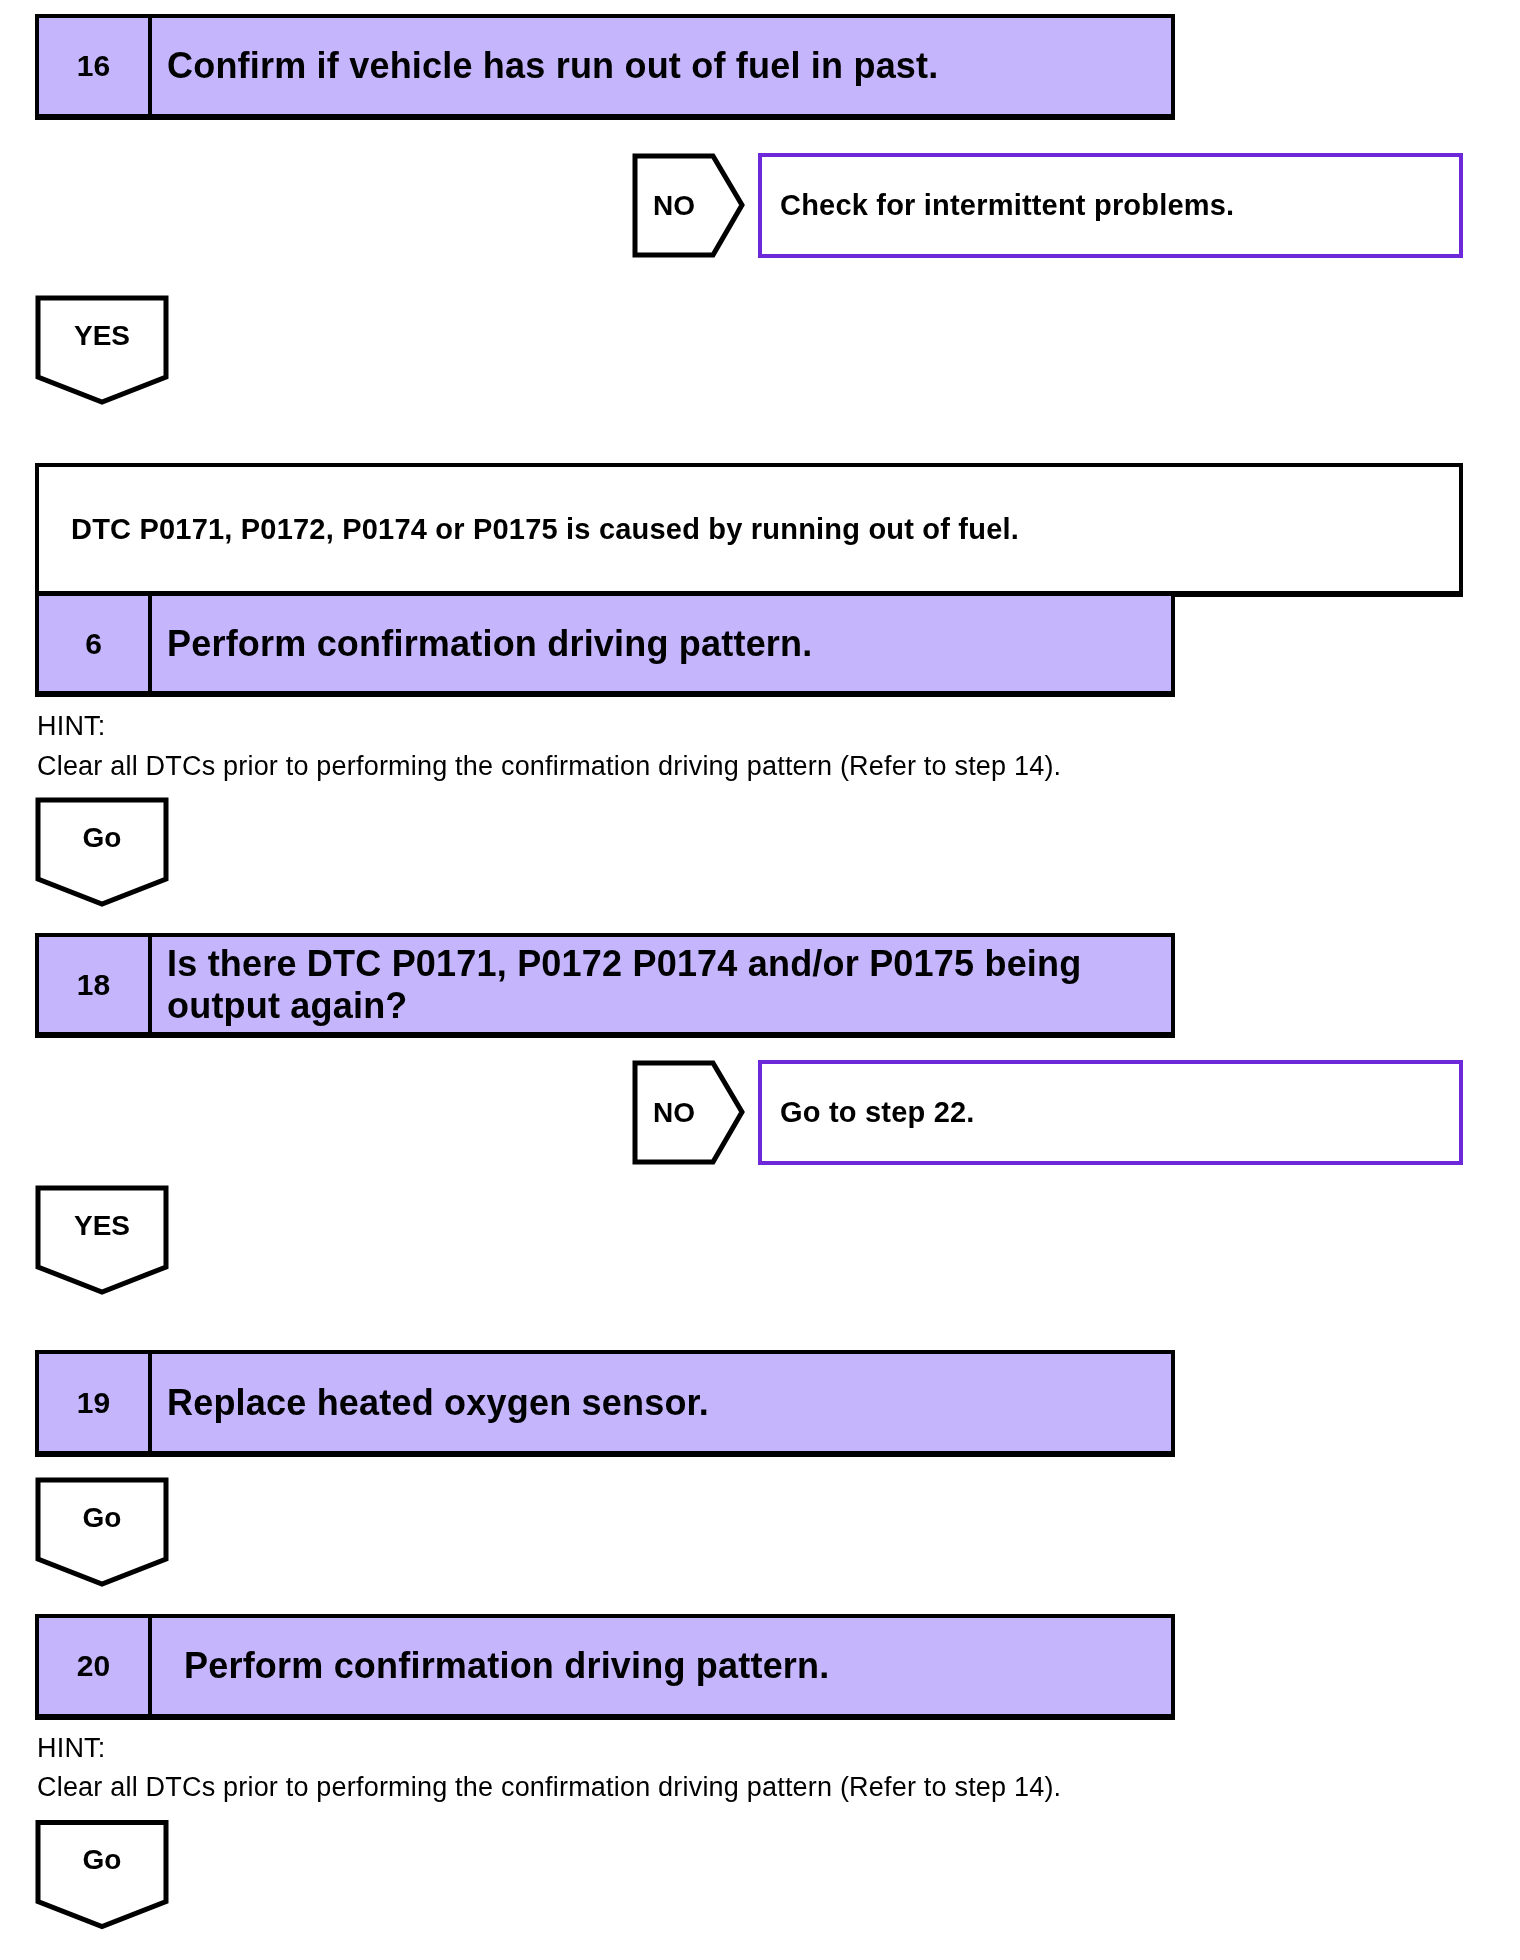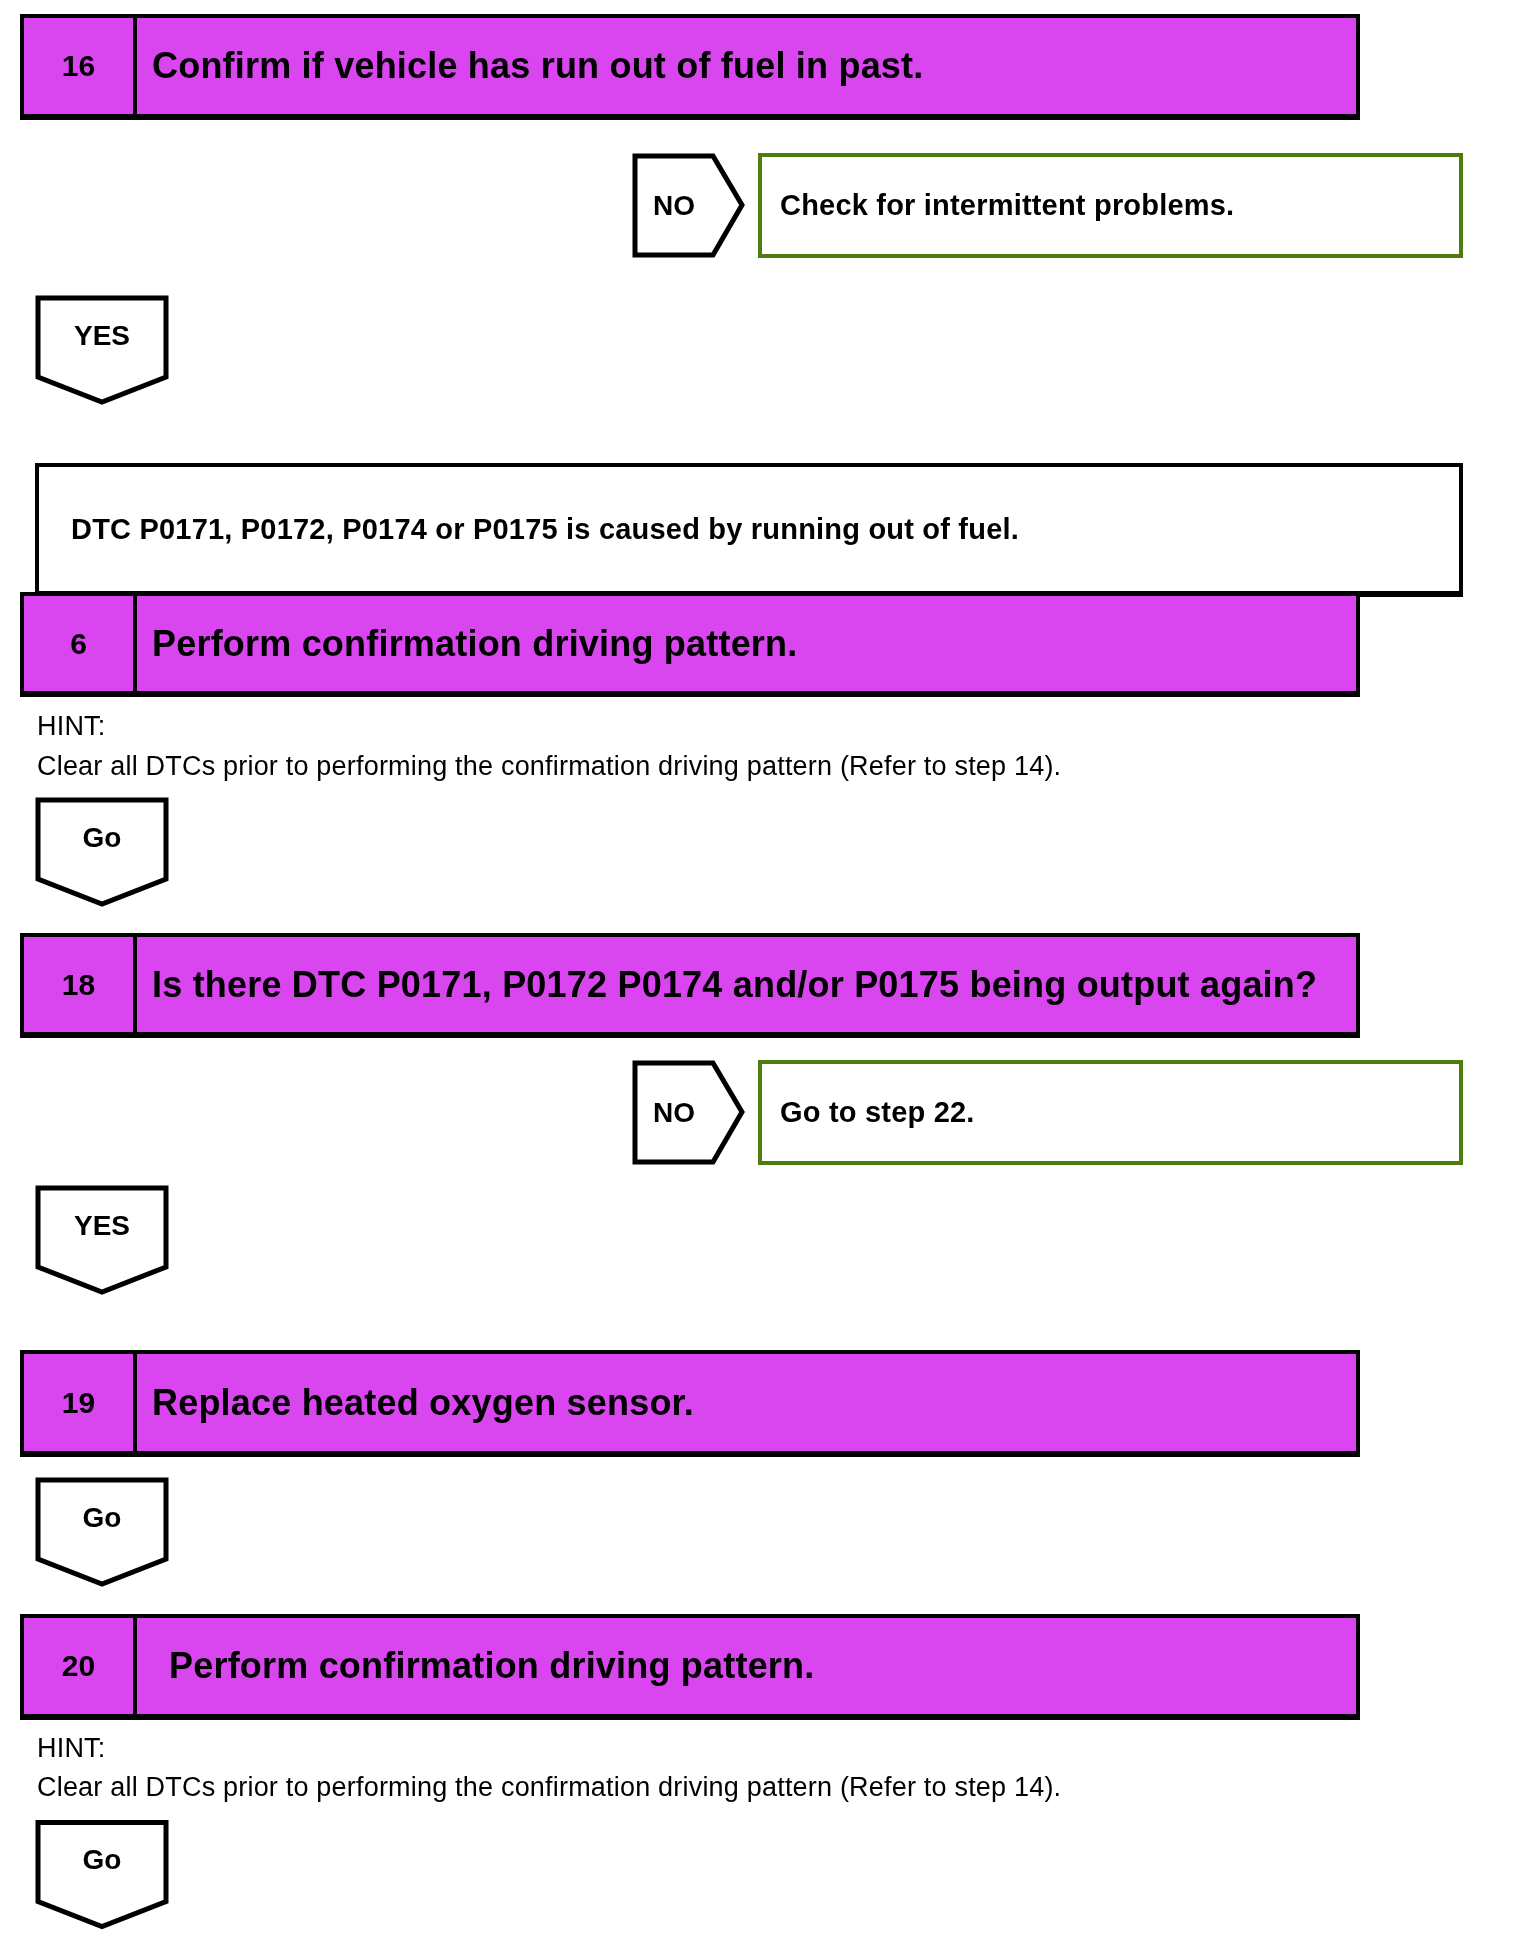--- a/index.html
+++ b/index.html
@@ -13,26 +13,26 @@
     height: 1960px;
     background: #ffffff;
     font-family: "Liberation Sans", sans-serif;
     color: #000000;
     overflow: hidden;
   }
 
   
   .step-box {
     position: absolute;
-    left: 20px;
-    width: 1340px;
+    left: 35px;
+    width: 1140px;
     box-sizing: border-box;
     border: 4px solid #000;
     border-bottom-width: 6px;
-    background: #d946ef;
+    background: #c4b5fd;
     display: flex;
     align-items: stretch;
   }
   .step-num {
     width: 113px;
     box-sizing: border-box;
     border-right: 4px solid #000;
     display: flex;
     align-items: center;
     justify-content: center;
@@ -65,21 +65,21 @@
     padding-right: 10px;
     font-weight: bold;
     font-size: 29px;
     letter-spacing: 0.2px;
   }
 
   
   .result-box {
     position: absolute;
     box-sizing: border-box;
-    border: 4px solid #4d7c0f;
+    border: 4px solid #6d28d9;
     background: #fff;
     display: flex;
     align-items: center;
     padding-left: 18px;
     padding-right: 10px;
     font-weight: bold;
     font-size: 29px;
     letter-spacing: 0.2px;
   }
 

